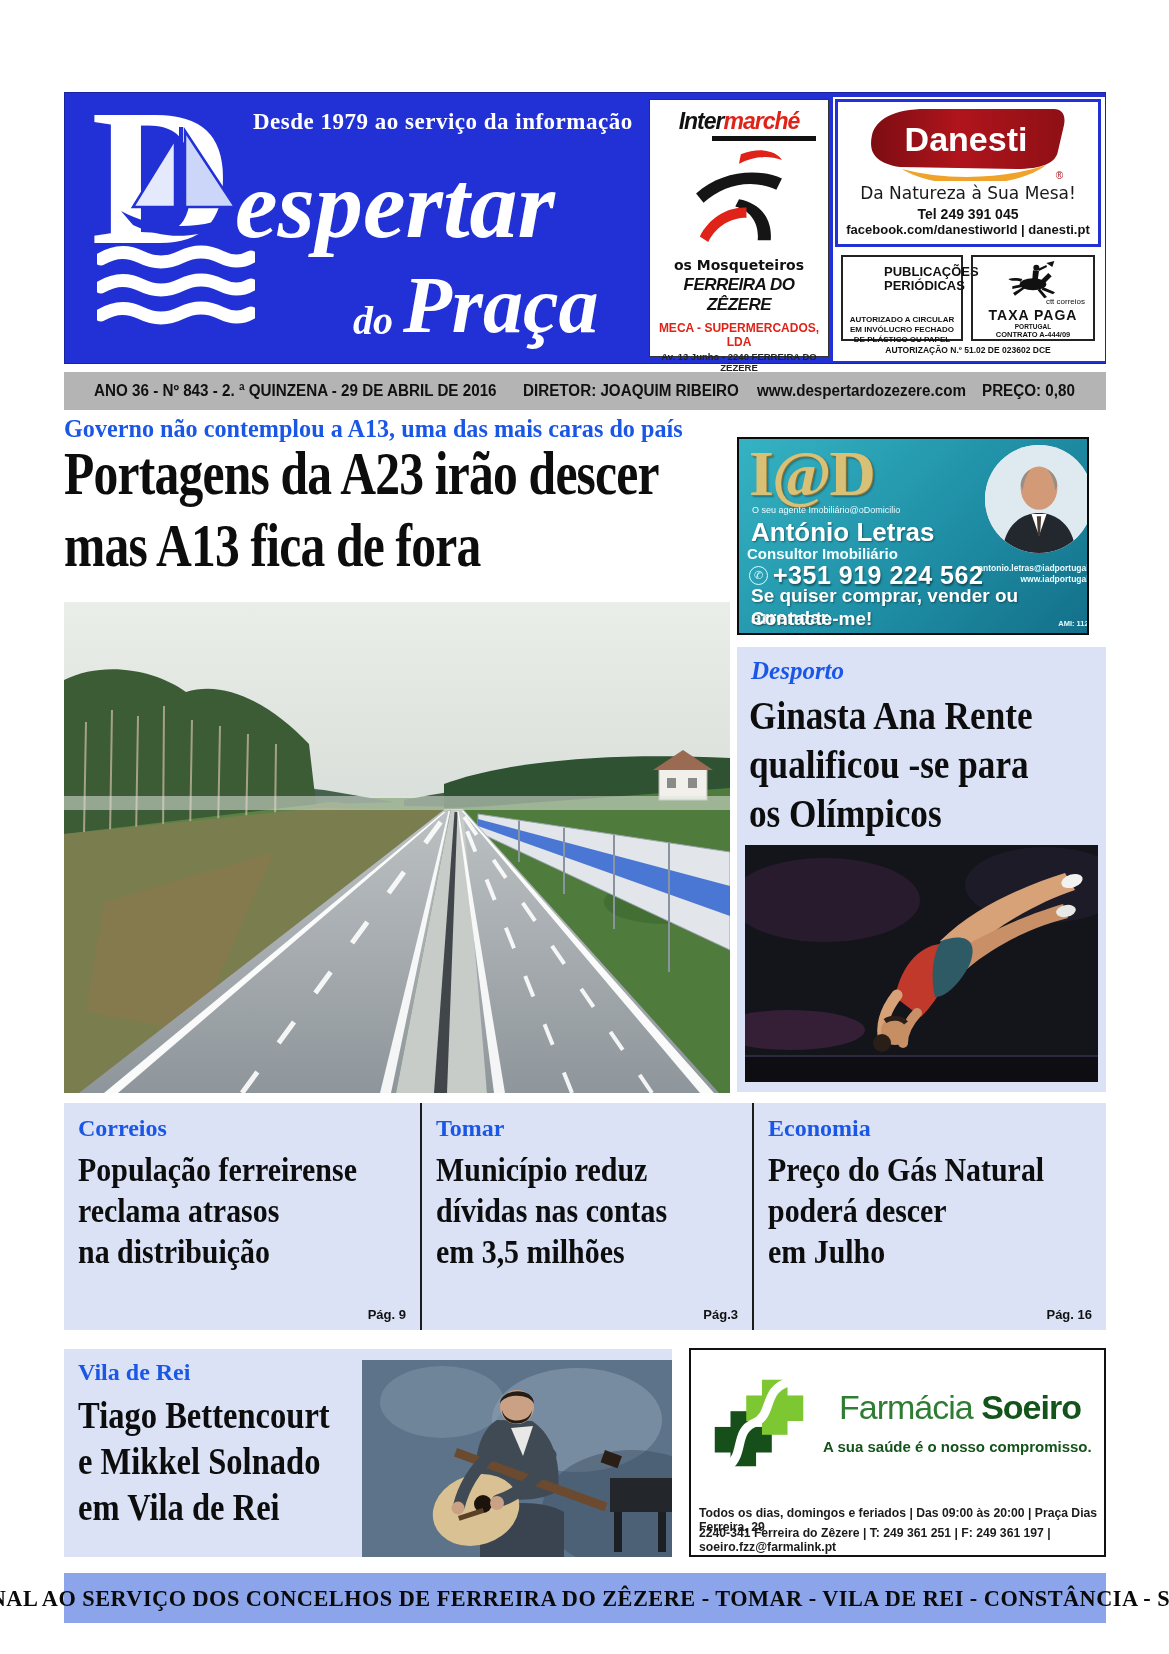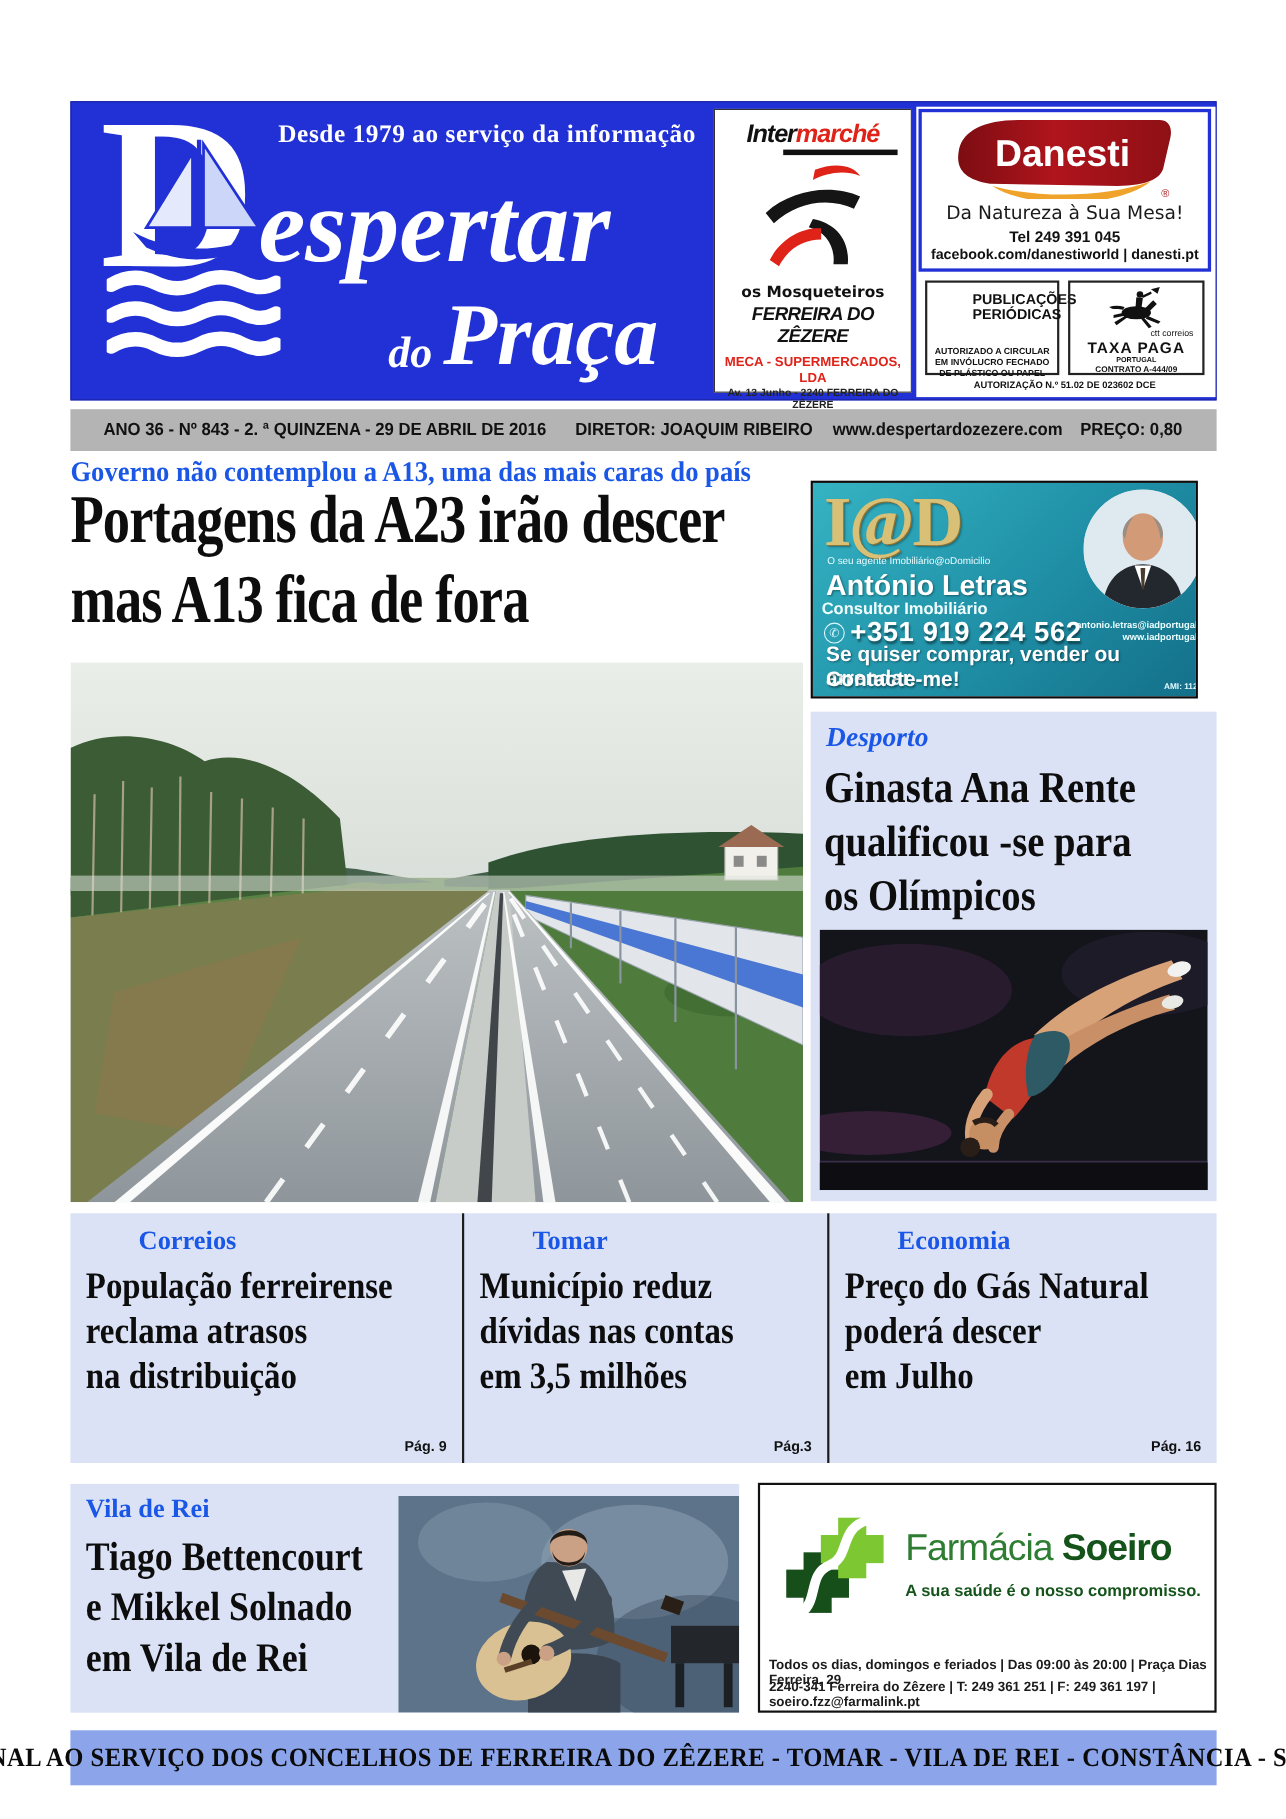--- a/index.html
+++ b/index.html
@@ -87,35 +87,35 @@
   .sport-box{left:737px;top:647px;width:369px;height:445px;}
   .sport-label{left:14px;top:10px;font-style:italic;}
   .sport-headline{left:12px;top:44px;width:420px;color:#0d0d0d;font:bold 40px/49px "Liberation Serif",serif;
                   transform:scaleX(.88);transform-origin:0 0;white-space:pre-line;}
   .photo-gymnast{left:8px;top:198px;width:353px;height:237px;}
 
   .tricol{left:64px;top:1103px;width:1042px;height:227px;}
   .col{top:0;height:227px;box-sizing:border-box;}
   .col1{left:0;width:356px;} .col2{left:356px;width:332px;border-left:2px solid #1c1c1c;}
   .col3{left:688px;width:354px;border-left:2px solid #1c1c1c;}
-  .col .sec-label{position:absolute;left:14px;top:12px;font-size:24px;margin-left:48px;}
+  .col .sec-label{position:absolute;left:14px;top:12px;font-size:24px;}
   .col-headline{position:absolute;left:14px;top:46px;width:400px;color:#0d0d0d;
                 font:bold 34px/41px "Liberation Serif",serif;transform:scaleX(.88);transform-origin:0 0;white-space:pre-line;}
   .col-page{position:absolute;right:14px;bottom:8px;font:bold 13px "Liberation Sans",sans-serif;color:#111;}
 
   .vila-box{left:64px;top:1349px;width:608px;height:208px;}
   .vila-label{left:14px;top:10px;}
   .vila-headline{left:14px;top:44px;width:340px;color:#0d0d0d;font:bold 37px/46px "Liberation Serif",serif;
                  transform:scaleX(.88);transform-origin:0 0;white-space:pre-line;}
   .photo-guitarist{left:298px;top:11px;width:310px;height:197px;}
 
   
   .ad-farmacia{left:689px;top:1348px;width:417px;height:209px;background:#fff;border:2px solid #111;box-sizing:border-box;}
   .fs-logo{left:10px;top:14px;width:118px;height:118px;}
-  .fs-name{left:132px;top:38px;font:34px "Liberation Sans",sans-serif;letter-spacing:-1px;}
+  .fs-name{left:148px;top:38px;font:34px "Liberation Sans",sans-serif;letter-spacing:-1px;}
   .fs-light{color:#2e7d32;font-weight:400;} .fs-bold{color:var(--farmacia-dark-green,#14531a);font-weight:bold;}
   .fs-slogan{left:132px;top:88px;font:bold 15px "Liberation Sans",sans-serif;color:var(--farmacia-dark-green,#14531a);}
   .fs-info{left:8px;width:400px;font:bold 12.2px "Liberation Sans",sans-serif;color:#1b1b1b;}
   .fs-info1{top:156px;} .fs-info2{top:176px;}
 
   
   .footer-bar{left:64px;top:1573px;width:1042px;height:50px;background:var(--footer-periwinkle,#8ba4ea);
               display:flex;align-items:center;justify-content:center;}
   .footer-text{font:bold 24px "Liberation Serif",serif;color:#0a0a0a;letter-spacing:.5px;
                transform:scaleX(.93);white-space:nowrap;}

